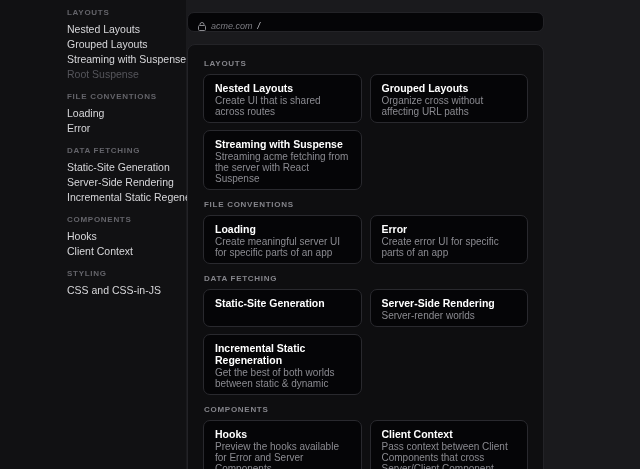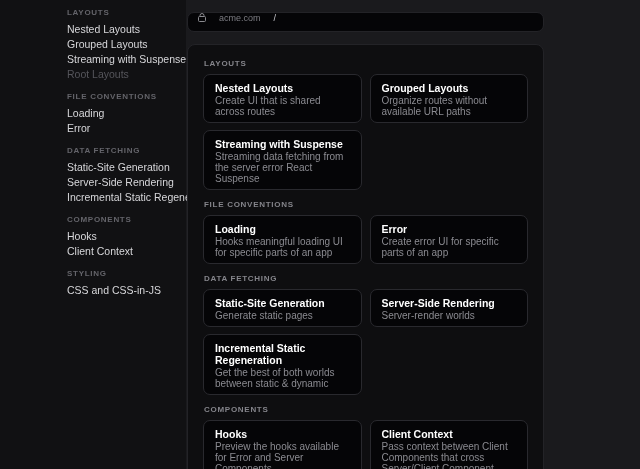--- a/index.html
+++ b/index.html
@@ -47,23 +47,24 @@
 
   
   .address-bar {
     position: absolute;
     left: 187px; top: 12px;
     width: 357px; height: 20px;
     background: #050507;
     border: 1px solid #232327;
     border-radius: 7px;
     display: flex;
-    align-items: flex-start;
-    gap: 13px;
+    align-items: flex-end;
+    gap: 5px;
     padding: 0 10px;
+    font-style: italic;
   }
   .lock { display: inline-flex; align-items: center; }
   .url-domain { font-size: 9px; color: #7d7d83; }
   .url-path  { font-size: 9px; color: #c7c7cc; }
 
   
   .panel {
     position: absolute;
     left: 187px; top: 44px;
     width: 357px; height: 470px;
@@ -113,21 +114,21 @@
 
 <div class="screen">
 
   <aside class="sidebar">
 
     <div class="side-section">
       <div class="side-label">LAYOUTS</div>
       <div class="side-item">Nested Layouts</div>
       <div class="side-item">Grouped Layouts</div>
       <div class="side-item">Streaming with Suspense</div>
-      <div class="side-item muted">Root Layouts</div>
+      <div class="side-item muted">Root Suspense</div>
     </div>
 
     <div class="side-section">
       <div class="side-label">FILE CONVENTIONS</div>
       <div class="side-item">Loading</div>
       <div class="side-item">Error</div>
     </div>
 
     <div class="side-section">
       <div class="side-label">DATA FETCHING</div>
@@ -164,49 +165,48 @@
 
     <div class="section">
       <div class="section-label">LAYOUTS</div>
       <div class="cards">
         <div class="card">
           <div class="card-title">Nested Layouts</div>
           <div class="card-desc">Create UI that is shared across routes</div>
         </div>
         <div class="card">
           <div class="card-title">Grouped Layouts</div>
-          <div class="card-desc">Organize routes without available URL paths</div>
+          <div class="card-desc">Organize cross without affecting URL paths</div>
         </div>
         <div class="card">
           <div class="card-title">Streaming with Suspense</div>
-          <div class="card-desc">Streaming data fetching from the server error React Suspense</div>
+          <div class="card-desc">Streaming acme fetching from the server with React Suspense</div>
         </div>
       </div>
     </div>
 
     <div class="section">
       <div class="section-label">FILE CONVENTIONS</div>
       <div class="cards">
         <div class="card">
           <div class="card-title">Loading</div>
-          <div class="card-desc">Hooks meaningful loading UI for specific parts of an app</div>
+          <div class="card-desc">Create meaningful server UI for specific parts of an app</div>
         </div>
         <div class="card">
           <div class="card-title">Error</div>
           <div class="card-desc">Create error UI for specific parts of an app</div>
         </div>
       </div>
     </div>
 
     <div class="section">
       <div class="section-label">DATA FETCHING</div>
       <div class="cards">
         <div class="card">
           <div class="card-title">Static-Site Generation</div>
-          <div class="card-desc">Generate static pages</div>
         </div>
         <div class="card">
           <div class="card-title">Server-Side Rendering</div>
           <div class="card-desc">Server-render worlds</div>
         </div>
         <div class="card">
           <div class="card-title">Incremental Static Regeneration</div>
           <div class="card-desc">Get the best of both worlds between static &amp; dynamic</div>
         </div>
       </div>

